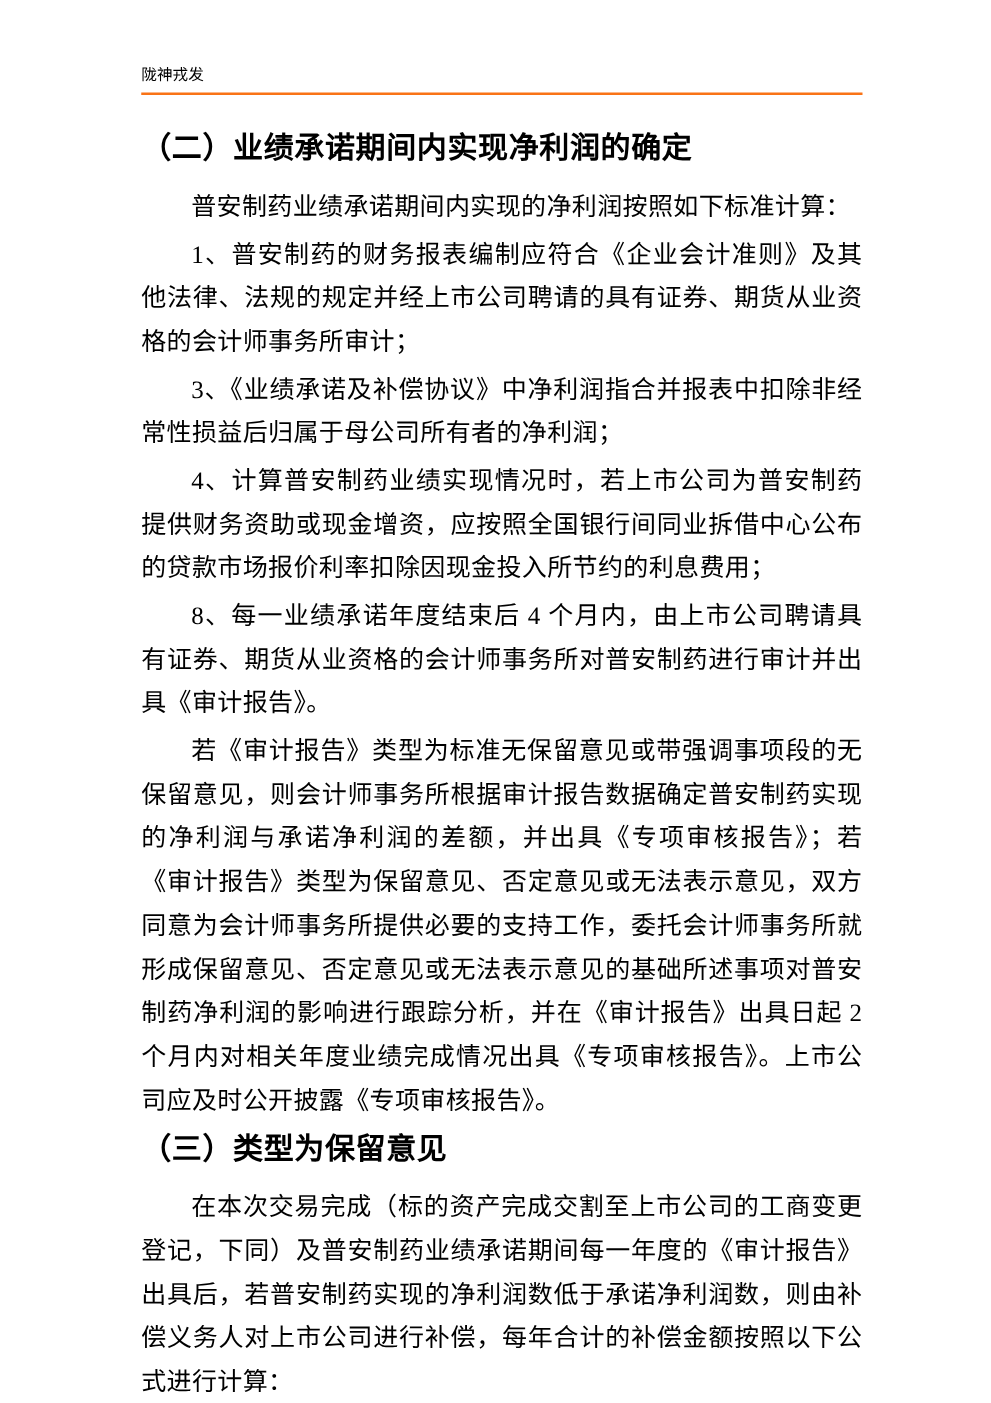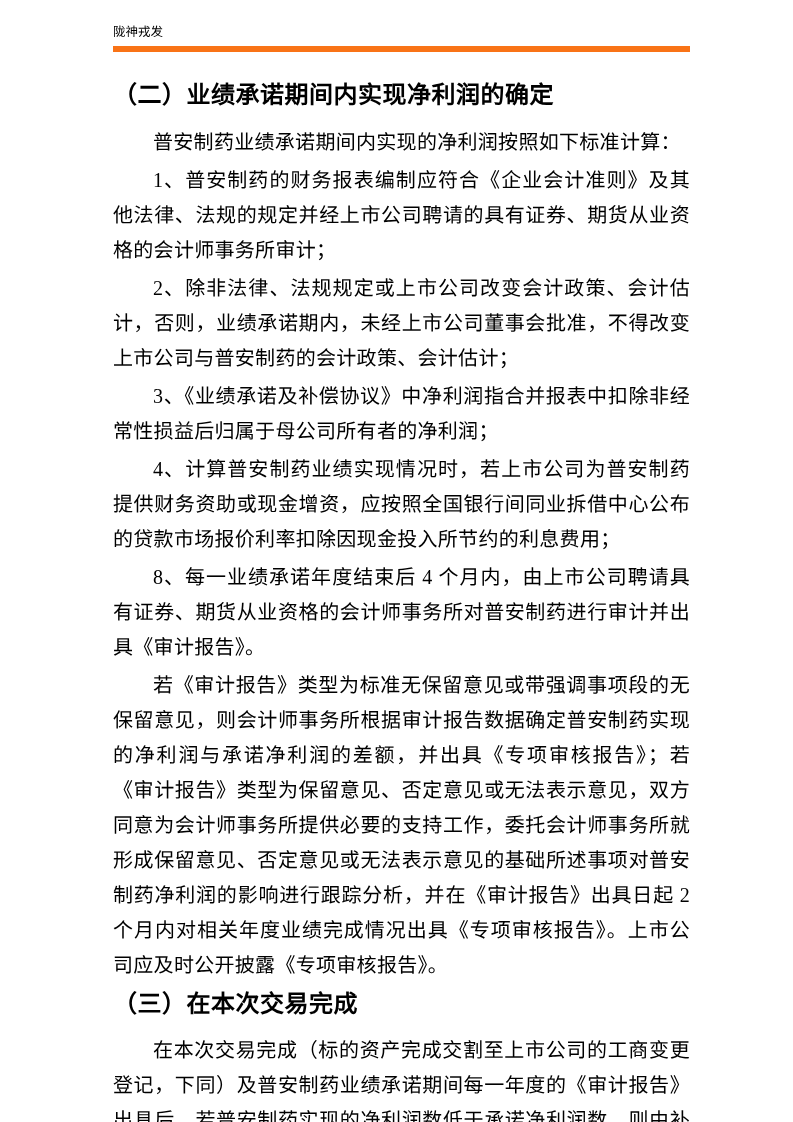--- a/index.html
+++ b/index.html
@@ -17,23 +17,23 @@
     overflow: hidden;
   }
   .content {
     margin-left: 113px;
     width: 577px;
   }
   .header {
     display: flex;
     justify-content: space-between;
     align-items: flex-end;
-    padding-top: 24px;
+    padding-top: 52px;
     padding-bottom: 5px;
-    border-bottom: 6px solid #f97316;
+    border-bottom: 2px solid #f97316;
     font-size: 12.5px;
     line-height: 17px;
     text-align: right;
   }
   .sec-heading {
     font-family: "Liberation Sans", "DejaVu Sans", sans-serif;
     font-weight: bold;
     font-size: 24px;
     line-height: 26px;
     margin: 30px 0 17px 0;
@@ -71,30 +71,29 @@
     </div>
 
     <div class="body-text">
 
       <div class="sec-heading">（二）业绩承诺期间内实现净利润的确定</div>
 
       <p>普安制药业绩承诺期间内实现的净利润按照如下标准计算：</p>
 
       <p>1、普安制药的财务报表编制应符合《企业会计准则》及其他法律、法规的规定并经上市公司聘请的具有证券、期货从业资格的会计师事务所审计；</p>
 
-      <p>2、除非法律、法规规定或上市公司改变会计政策、会计估计，否则，业绩承诺期内，未经上市公司董事会批准，不得改变上市公司与普安制药的会计政策、会计估计；</p>
 
       <p>3、《业绩承诺及补偿协议》中净利润指合并报表中扣除非经常性损益后归属于母公司所有者的净利润；</p>
 
       <p>4、计算普安制药业绩实现情况时，若上市公司为普安制药提供财务资助或现金增资，应按照全国银行间同业拆借中心公布的贷款市场报价利率扣除因现金投入所节约的利息费用；</p>
 
       <p>8、每一业绩承诺年度结束后 4 个月内，由上市公司聘请具有证券、期货从业资格的会计师事务所对普安制药进行审计并出具《审计报告》。</p>
 
       <p>若《审计报告》类型为标准无保留意见或带强调事项段的无保留意见，则会计师事务所根据审计报告数据确定普安制药实现的净利润与承诺净利润的差额，并出具《专项审核报告》；若《审计报告》类型为保留意见、否定意见或无法表示意见，双方同意为会计师事务所提供必要的支持工作，委托会计师事务所就形成保留意见、否定意见或无法表示意见的基础所述事项对普安制药净利润的影响进行跟踪分析，并在《审计报告》出具日起 2 个月内对相关年度业绩完成情况出具《专项审核报告》。上市公司应及时公开披露《专项审核报告》。</p>
 
-      <div class="sec-heading second">（三）在本次交易完成</div>
+      <div class="sec-heading second">（三）类型为保留意见</div>
 
       <p>在本次交易完成（标的资产完成交割至上市公司的工商变更登记，下同）及普安制药业绩承诺期间每一年度的《审计报告》出具后，若普安制药实现的净利润数低于承诺净利润数，则由补偿义务人对上市公司进行补偿，每年合计的补偿金额按照以下公式进行计算：</p>
 
     </div>
   </div>
 
 </div>
 
 </body></html>

